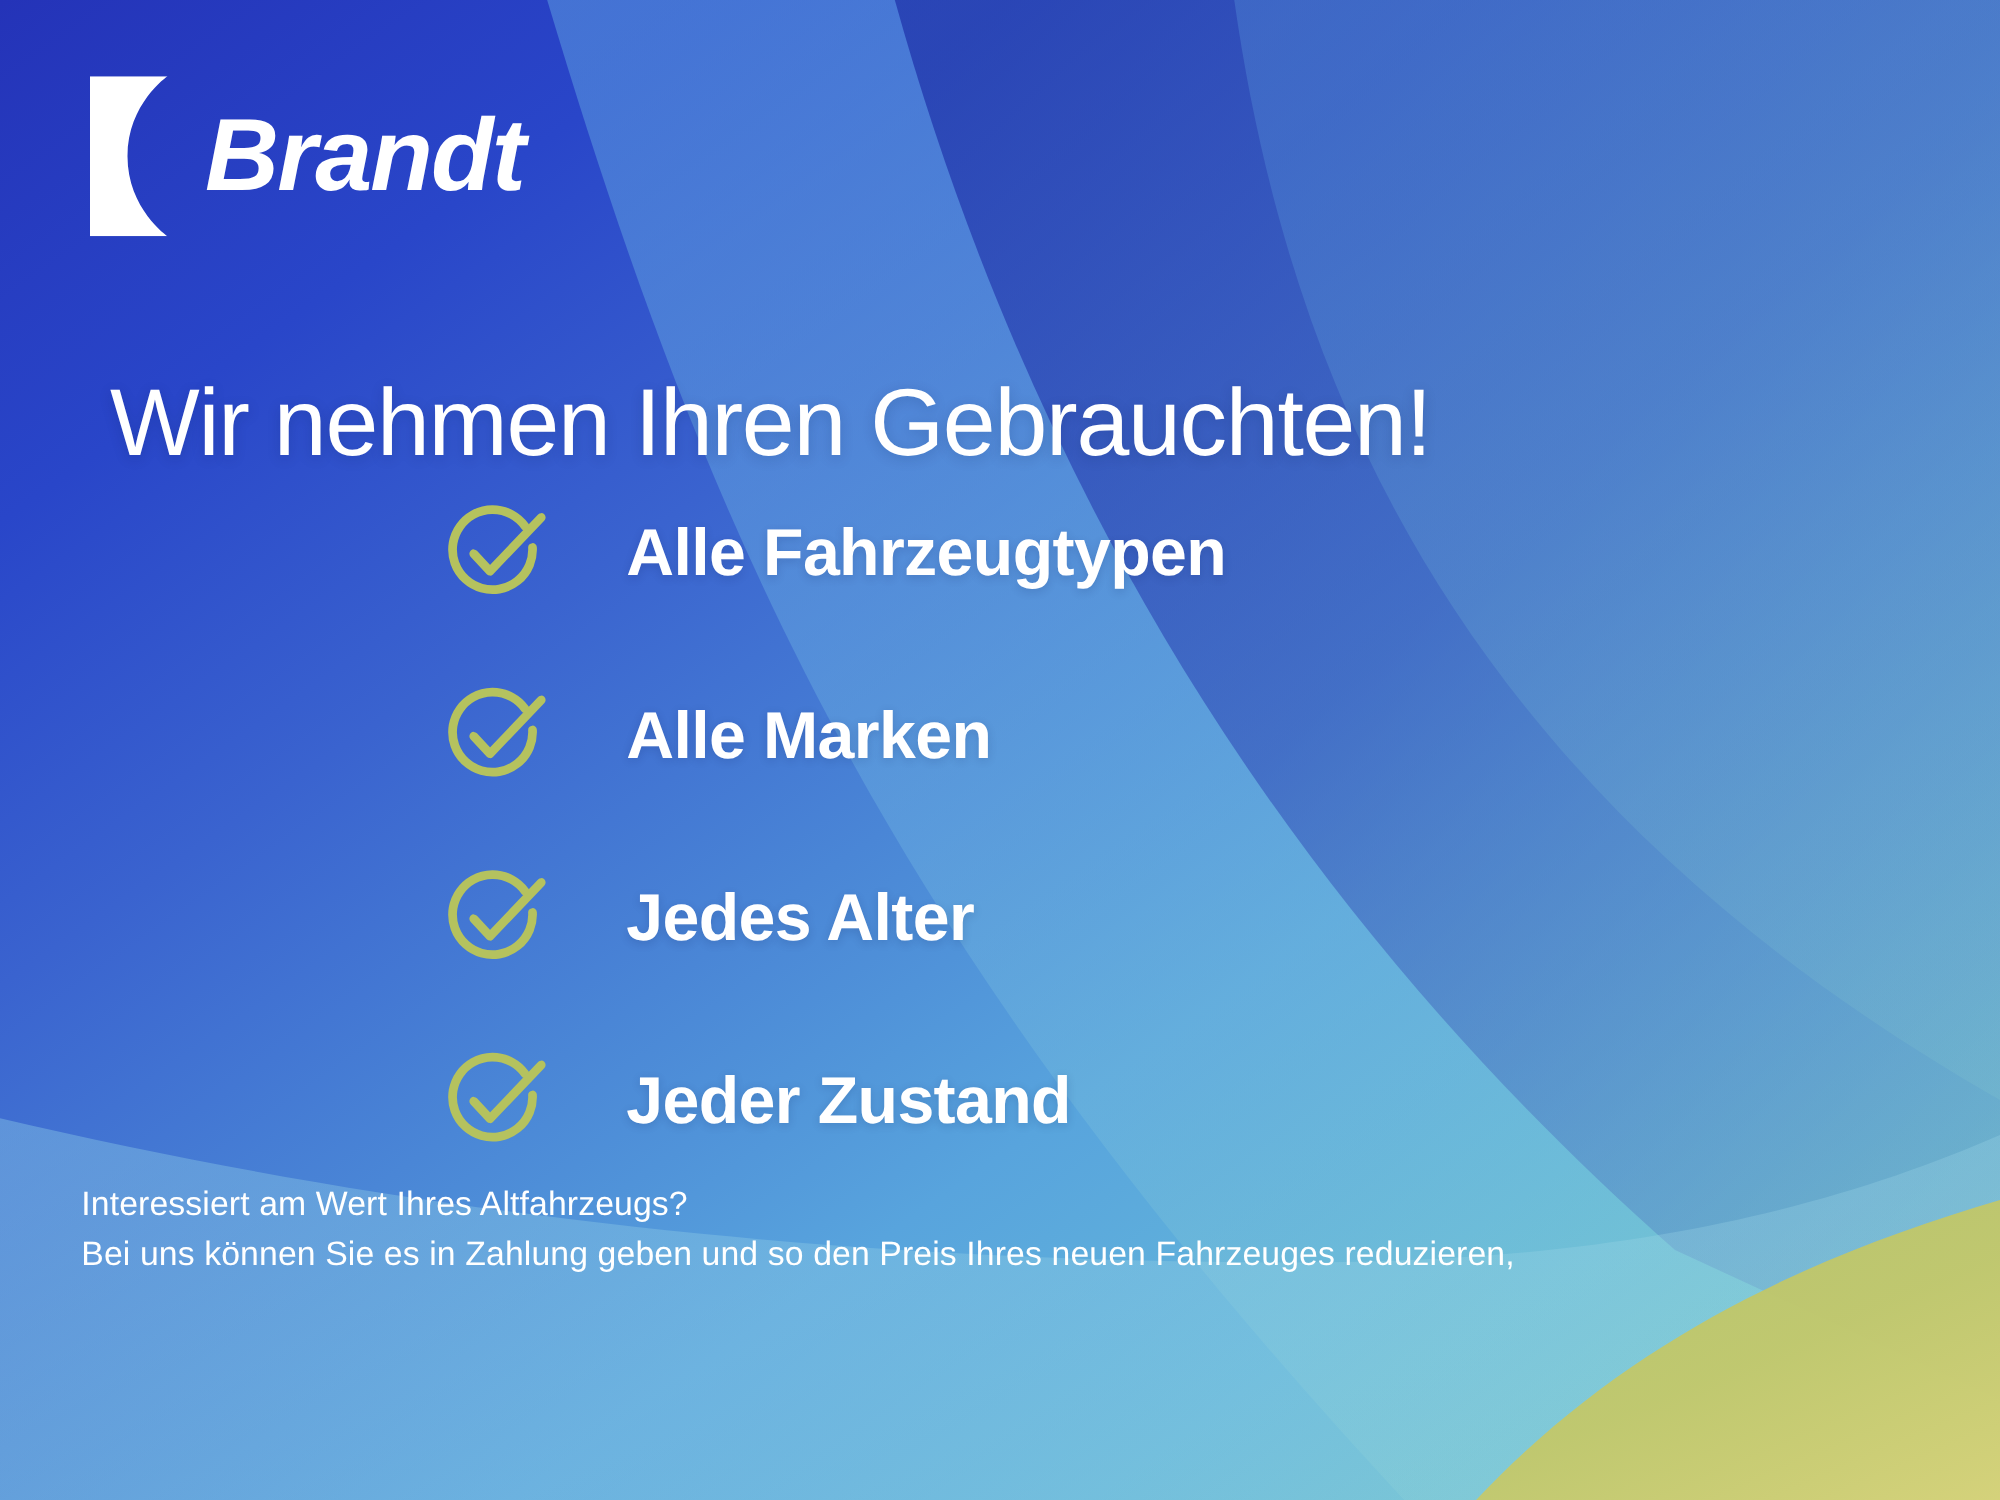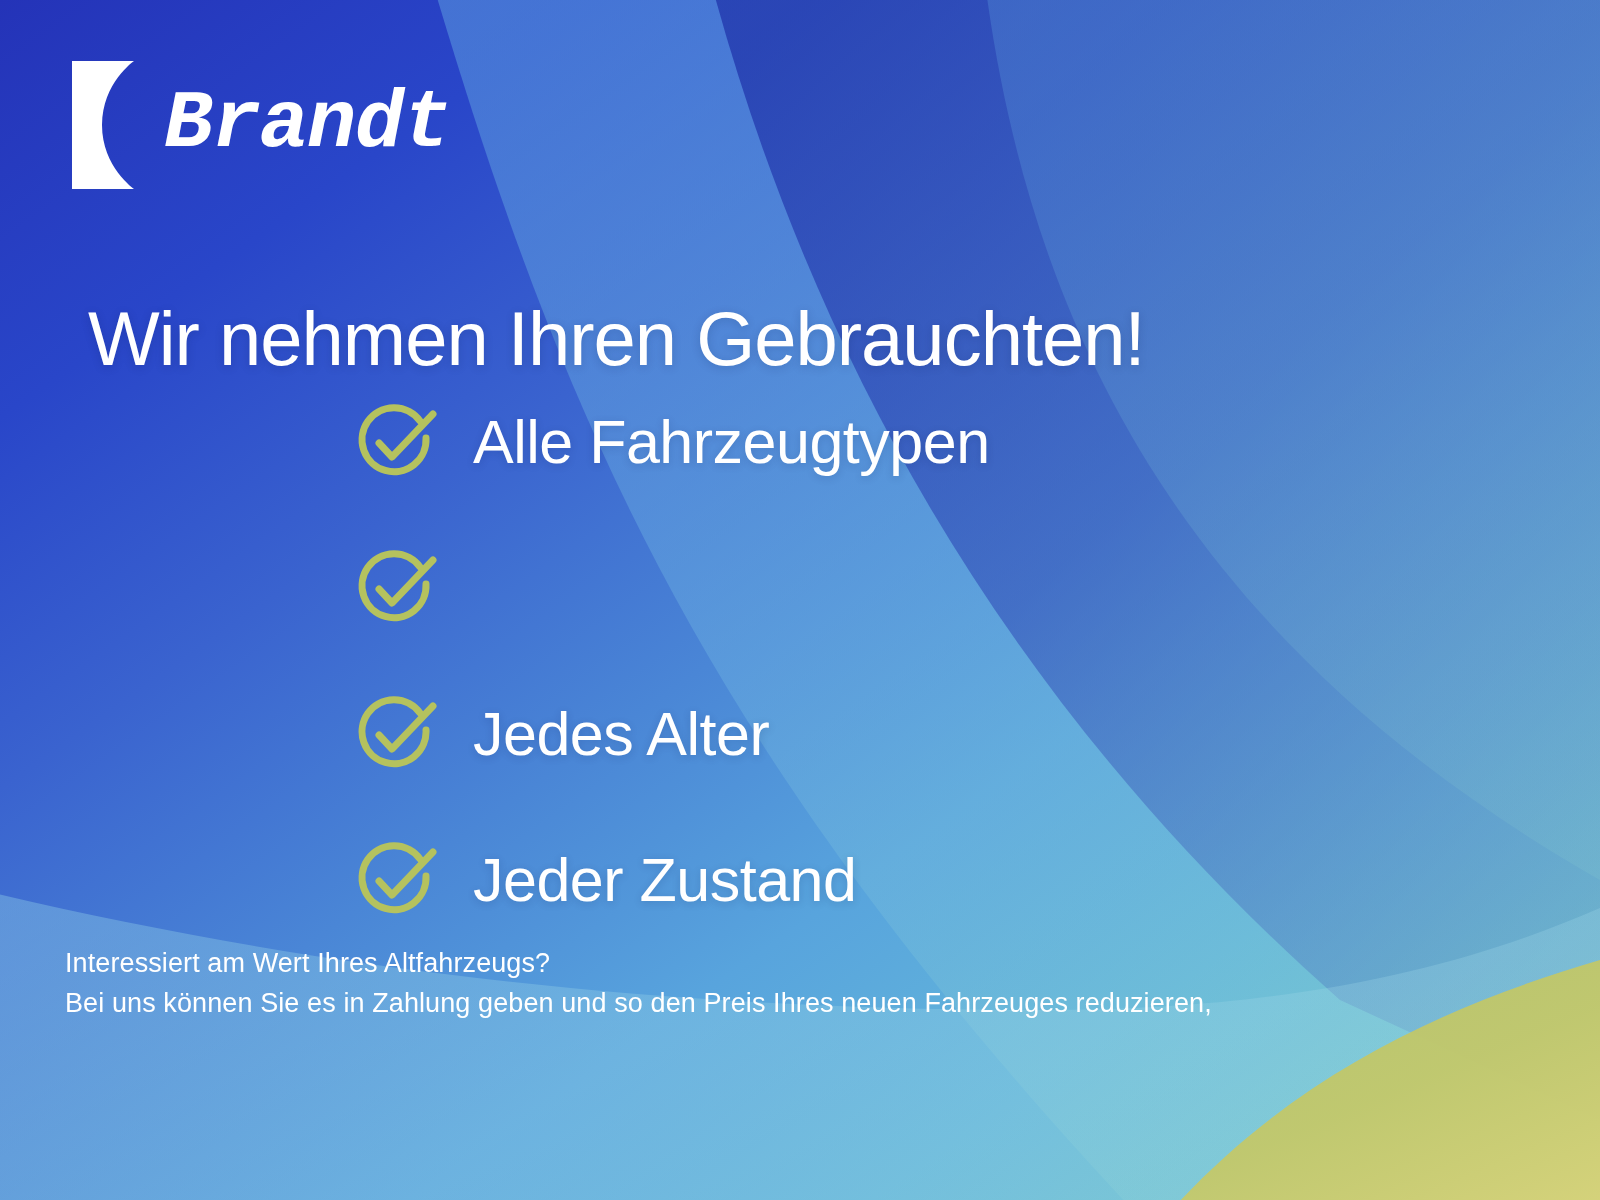--- a/index.html
+++ b/index.html
@@ -52,21 +52,21 @@
     flex: none;
   }
   .logo-word {
     color: #ffffff;
     font-size: 82px;
     font-weight: 700;
     font-style: italic;
     letter-spacing: -1.5px;
     line-height: 1;
     white-space: nowrap;
-    font-family: Liberation Mono, monospace;
+    font-family: Liberation Sans, sans-serif;
   }
 
   
   .headline {
     position: absolute;
     left: 88px;
     top: 248px;
     color: #ffffff;
     font-size: 76px;
     font-weight: 400;
@@ -91,26 +91,27 @@
     gap: 34px;
     height: 88px;
   }
   .check-icon {
     width: 84px;
     height: 84px;
     flex: none;
   }
   .benefit-label {
     color: #ffffff;
-    font-size: 61px;
-    font-weight: 400;
+    font-size: 53px;
+    font-weight: 700;
     letter-spacing: -0.5px;
     line-height: 1;
     white-space: nowrap;
     text-shadow: 0 2px 8px rgba(10,25,80,0.16);
+    margin-left: 28px;
   }
 
   
   .footer {
     position: absolute;
     left: 65px;
     top: 944px;
     color: #ffffff;
     font-size: 27px;
     font-weight: 400;
@@ -182,20 +183,21 @@
         <path d="M24,43 L37,57 L78,14" fill="none" stroke="#b5c25e" stroke-width="7" stroke-linecap="round" stroke-linejoin="round"></path>
       </svg>
       <span class="benefit-label">Alle Fahrzeugtypen</span>
     </div>
 
     <div class="benefit">
       <svg class="check-icon" viewBox="0 0 84 84">
         <path d="M65,21 A32,32 0 1 0 71,38" fill="none" stroke="#b5c25e" stroke-width="7" stroke-linecap="round"></path>
         <path d="M24,43 L37,57 L78,14" fill="none" stroke="#b5c25e" stroke-width="7" stroke-linecap="round" stroke-linejoin="round"></path>
       </svg>
+      <span class="benefit-label">Alle Marken</span>
     </div>
 
     <div class="benefit">
       <svg class="check-icon" viewBox="0 0 84 84">
         <path d="M65,21 A32,32 0 1 0 71,38" fill="none" stroke="#b5c25e" stroke-width="7" stroke-linecap="round"></path>
         <path d="M24,43 L37,57 L78,14" fill="none" stroke="#b5c25e" stroke-width="7" stroke-linecap="round" stroke-linejoin="round"></path>
       </svg>
       <span class="benefit-label">Jedes Alter</span>
     </div>
 

